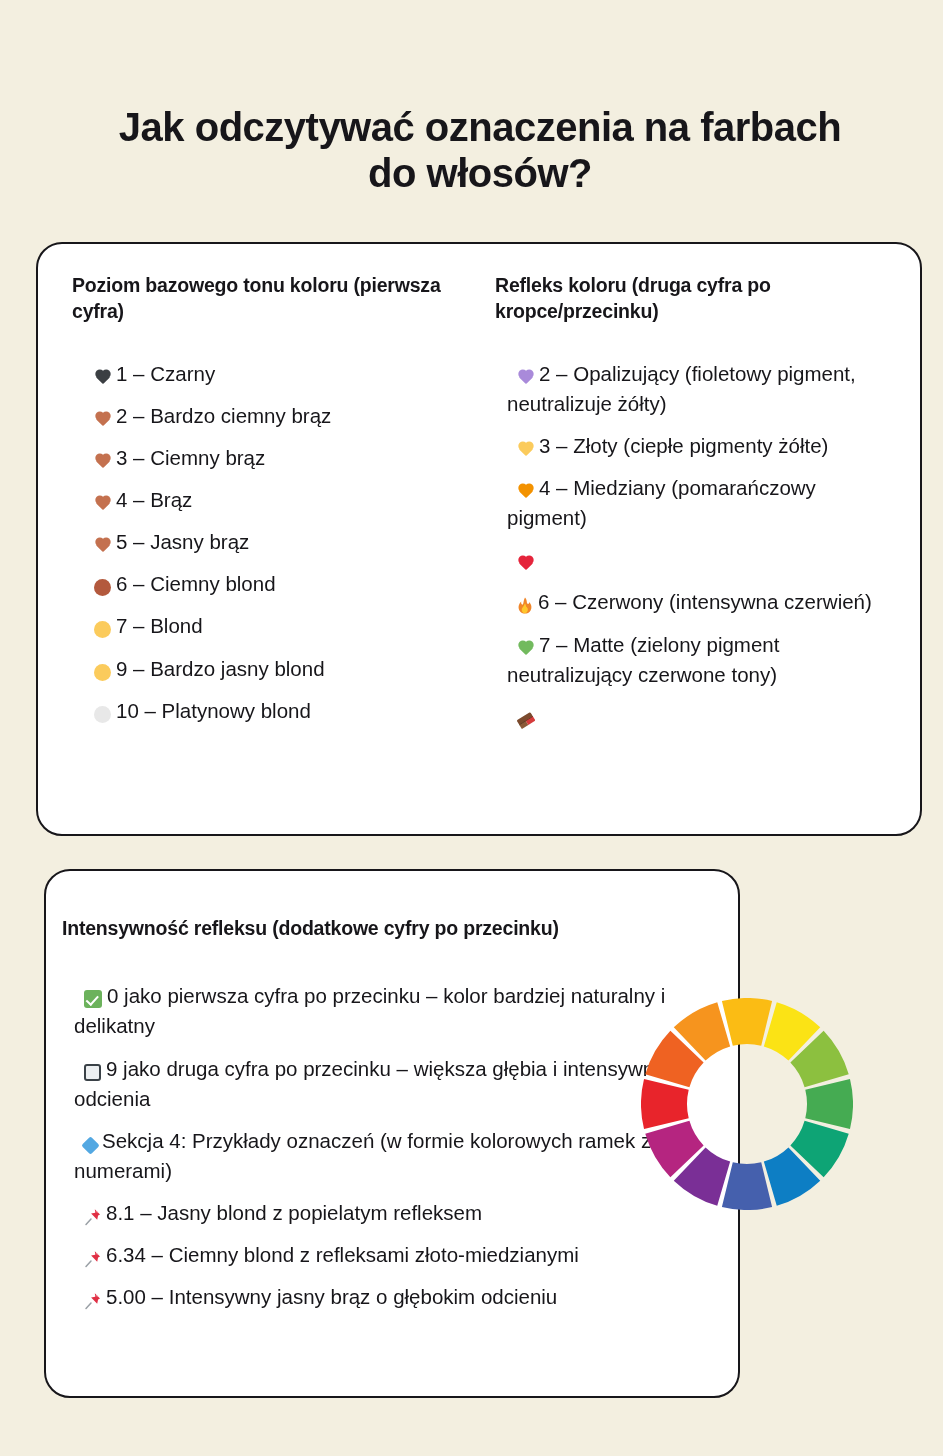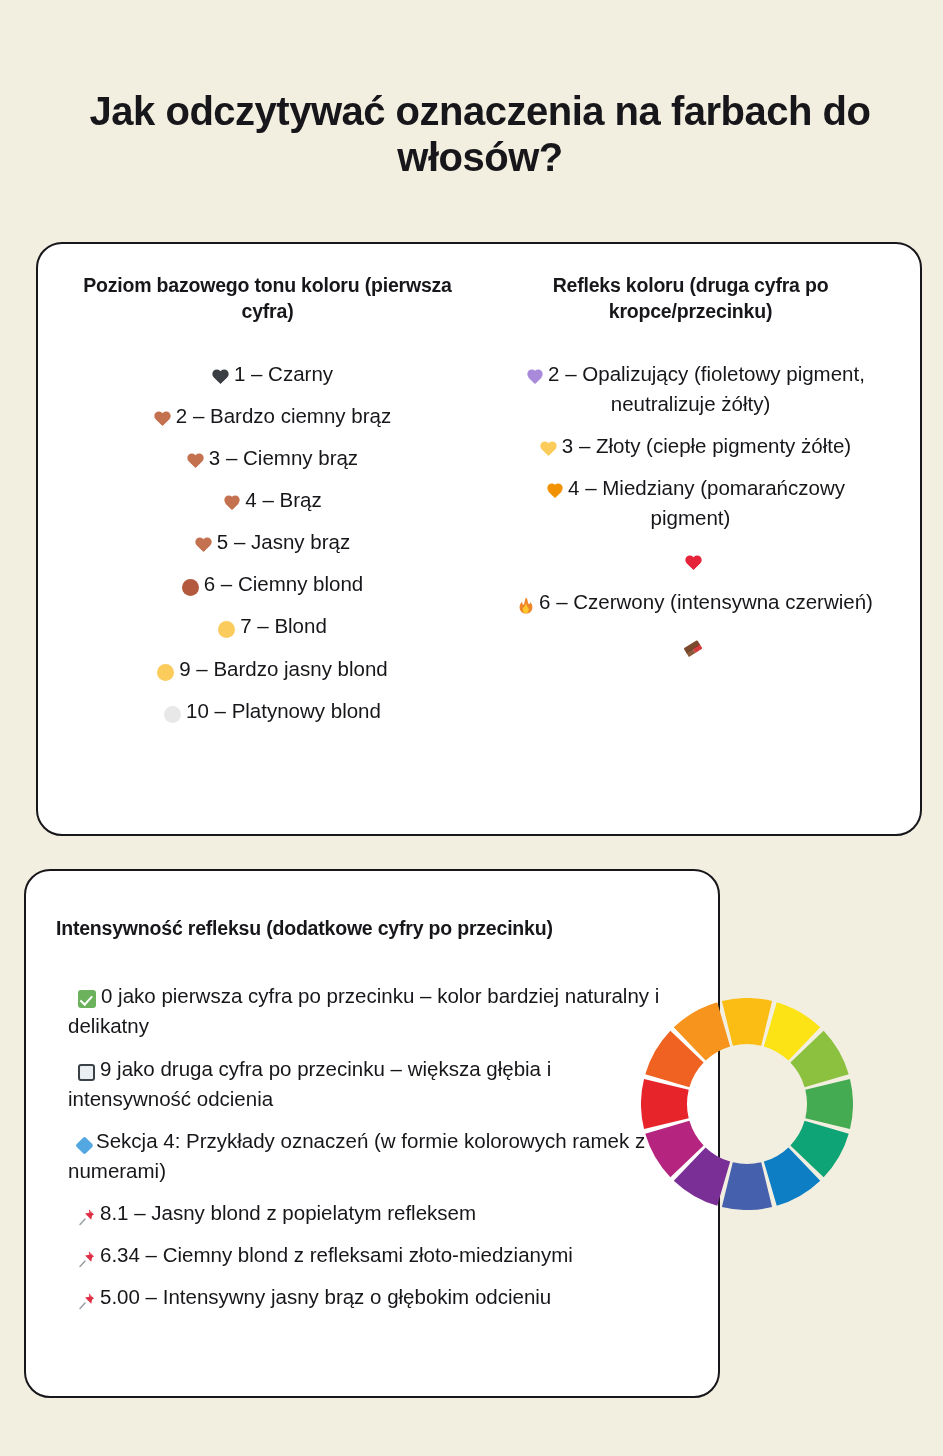--- a/index.html
+++ b/index.html
@@ -11,21 +11,21 @@
     width: 943px;
     height: 1456px;
     background: #f3efe0;
     font-family: "Liberation Sans", sans-serif;
     overflow: hidden;
     position: relative;
   }
 
   
   .page-title {
-    margin: 0;
+    margin: 16px;
     padding: 88px 60px 0 77px;
     text-align: center;
     font-family: "Liberation Sans", sans-serif;
     font-weight: bold;
     font-size: 40px;
     line-height: 1.16;
     letter-spacing: -0.5px;
     color: #17161a;
   }
 
@@ -38,32 +38,31 @@
     box-sizing: border-box;
   }
   #card-levels {
     left: 36px;
     top: 242px;
     width: 886px;
     height: 594px;
     padding: 28px 34px 20px 34px;
   }
   #card-intensity {
-    left: 24px;
+    left: 44px;
     top: 869px;
     width: 696px;
     height: 529px;
-    padding: 44px 34px 24px 30px;
+    padding: 44px 34px 24px 16px;
   }
 
   .card-columns {
     display: flex;
     gap: 32px;
     height: 100%;
-    text-align: center;
   }
   .col {
     flex: 1 1 0;
     min-width: 0;
   }
 
   .section-heading {
     margin: 0 0 0 0;
     font-family: "Liberation Sans", sans-serif;
     font-weight: bold;
@@ -243,20 +242,21 @@
       <h2 class="section-heading">Refleks koloru (druga cyfra po kropce/przecinku)</h2>
       <ul class="item-list">
         <li class="item"><span class="bullet heart" style="color:#a98ada"></span><span>2 – Opalizujący (fioletowy pigment, neutralizuje żółty)</span></li>
         <li class="item"><span class="bullet heart" style="color:#fbcb5c"></span><span>3 – Złoty (ciepłe pigmenty żółte)</span></li>
         <li class="item"><span class="bullet heart" style="color:#f39200"></span><span>4 – Miedziany (pomarańczowy pigment)</span></li>
         <li class="item"><span class="bullet heart" style="color:#e5243b"></span></li>
         <li class="item"><span class="bullet fire"><svg viewBox="0 0 16 18" width="16" height="18">
                 <path d="M8 0.5c2.6 3 1.2 5 2.6 6.2 1 .9 1.6-.4 1.6-1.6 2.3 2.3 3 5.6 1.4 8.3-1.3 2.2-3.6 3.1-5.6 3.1s-4.3-.9-5.6-3.1C.8 10.7 1.6 7 4.2 4.6c-.2 1.7.2 2.7 1 3 1.5.4 1-4 2.8-7.1z" fill="#f0862a"></path>
                 <path d="M8 6.4c1.3 1.6.7 2.9 1.6 3.7.9.8 1.7 2.2 1 3.9-.6 1.5-1.8 2.2-2.8 2.2s-2.4-.7-2.9-2.3c-.6-1.8.4-3.2 1.4-4.3.7-.8.9-2.2 1.7-3.2z" fill="#ffc72c"></path>
               </svg></span><span>6 – Czerwony (intensywna czerwień)</span></li>
+        <li class="item"><span class="bullet heart" style="color:#72ba5e"></span><span>7 – Matte (zielony pigment neutralizujący czerwone tony)</span></li>
         <li class="item"><span class="bullet choco"><svg viewBox="0 0 18 17" width="18" height="17">
                 <g transform="rotate(-32 9 8.5)">
                   <rect x="1" y="3.5" width="16" height="10" rx="1.3" fill="#e8e8e8"></rect>
                   <rect x="1" y="3.5" width="16" height="5.2" rx="1.3" fill="#7b4a2d"></rect>
                   <rect x="1" y="8.2" width="7.6" height="5.3" fill="#8b5a38"></rect>
                   <rect x="8.6" y="8.2" width="8.4" height="5.3" fill="#d63b3b"></rect>
                   <path d="M1 8.6h16" stroke="#5d3721" stroke-width="0.8"></path>
                 </g>
               </svg></span></li>
       </ul>

